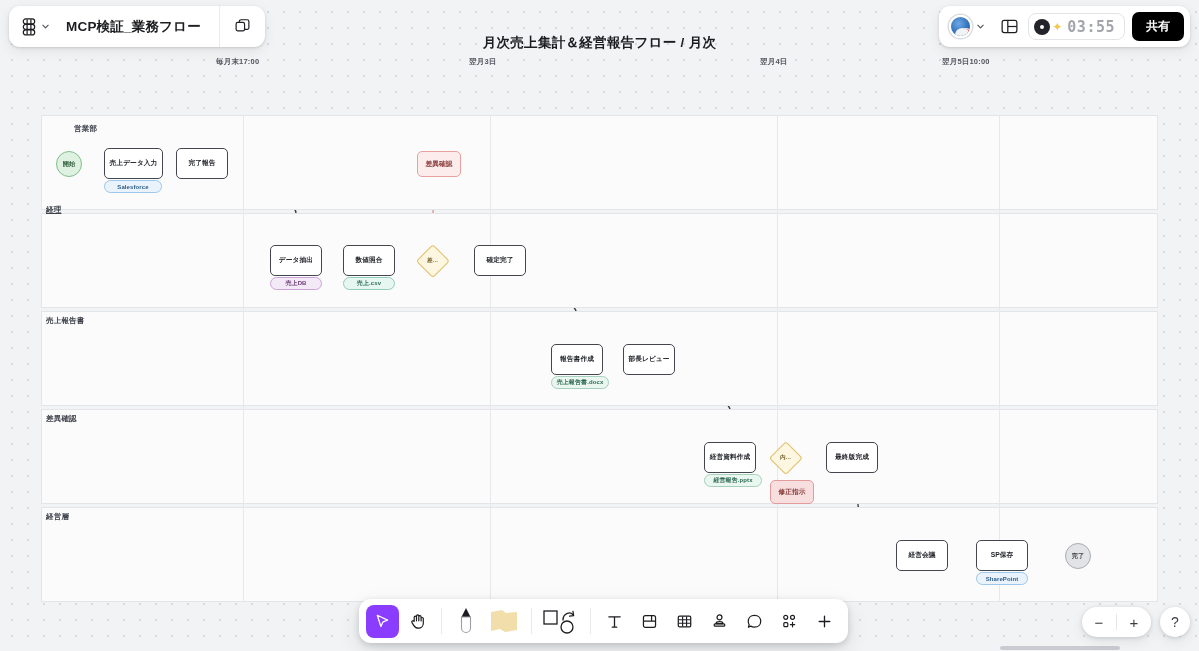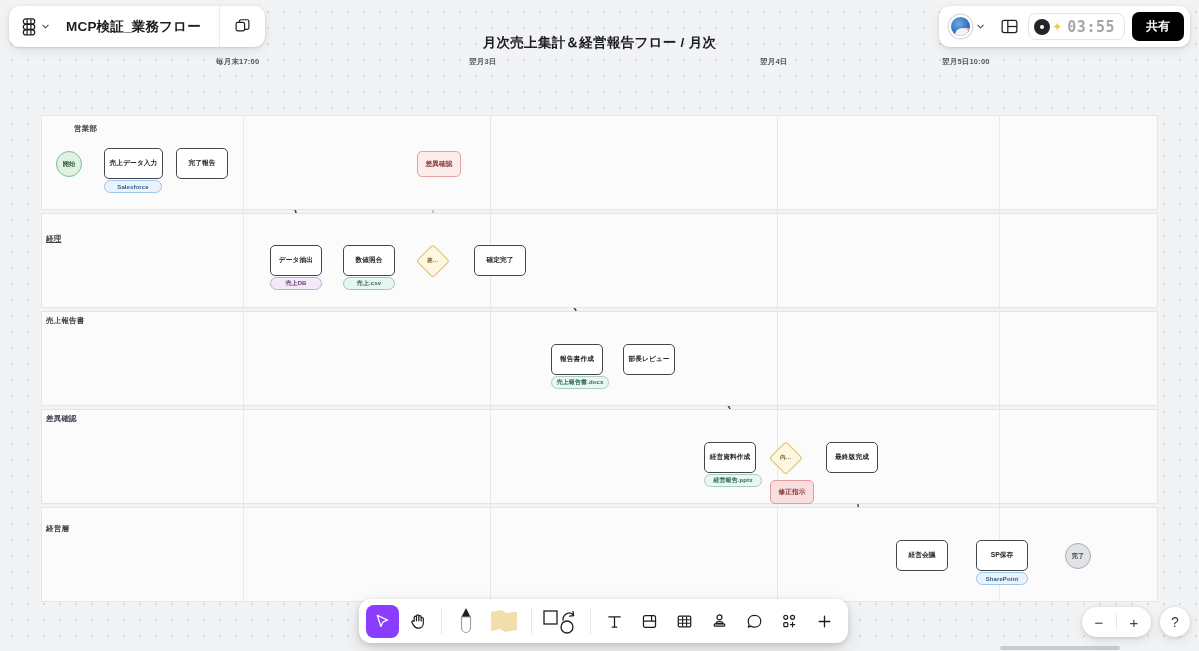--- a/index.html
+++ b/index.html
@@ -338,27 +338,27 @@
 
     <g fill="none" stroke="#dfa0a0" stroke-width="1.1" stroke-dasharray="3 2.6">
       <path d="M769,495 L745,495 Q738,495 738,488 L738,476" marker-end="url(#ah-r)"></path>
     </g>
   </svg>
 
   <div id="lanes">
       <div class="lane" style="left: 41px; top: 115px; width: 1117px; height: 95px;"></div>
       <div class="lane-label" style="left: 46px; top: 124px; margin-left: 28px;">営業部</div>
       <div class="lane" style="left: 41px; top: 213px; width: 1117px; height: 95px;"></div>
-      <div class="lane-label" style="left: 46px; top: 234px; text-decoration: underline;">経理</div>
+      <div class="lane-label" style="left: 46px; top: 205px; text-decoration: underline;">経理</div>
       <div class="lane" style="left: 41px; top: 311px; width: 1117px; height: 95px;"></div>
       <div class="lane-label" style="left: 46px; top: 316px;">売上報告書</div>
       <div class="lane" style="left: 41px; top: 409px; width: 1117px; height: 95px;"></div>
       <div class="lane-label" style="left: 46px; top: 414px;">差異確認</div>
       <div class="lane" style="left: 41px; top: 507px; width: 1117px; height: 95px;"></div>
-      <div class="lane-label" style="left: 46px; top: 512px; margin-top: 12px;">経営層</div>
+      <div class="lane-label" style="left: 46px; top: 512px;">経営層</div>
     </div>
   <div id="seps">
       <div class="colsep" style="left: 243px; top: 115px; height: 487px;"></div>
       <div class="colsep" style="left: 490px; top: 115px; height: 487px;"></div>
       <div class="colsep" style="left: 777px; top: 115px; height: 487px;"></div>
       <div class="colsep" style="left: 999px; top: 115px; height: 487px;"></div>
     </div>
   <div id="colheads">
       <div class="col-head" style="left: 216px;">毎月末17:00</div>
       <div class="col-head" style="left: 469px;">翌月3日</div>

